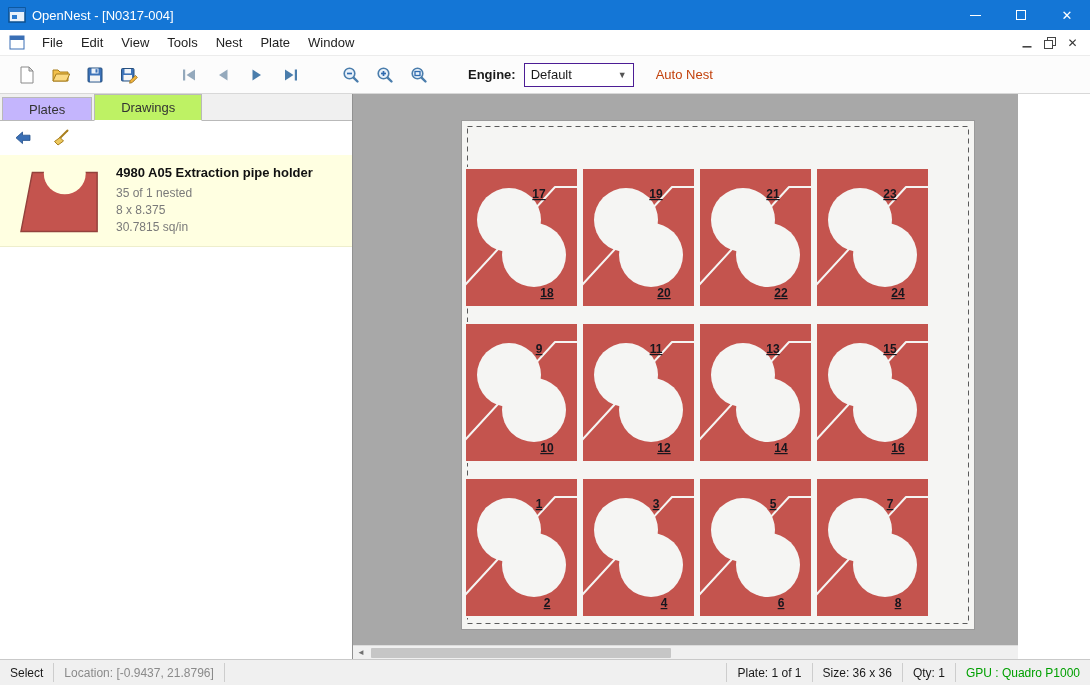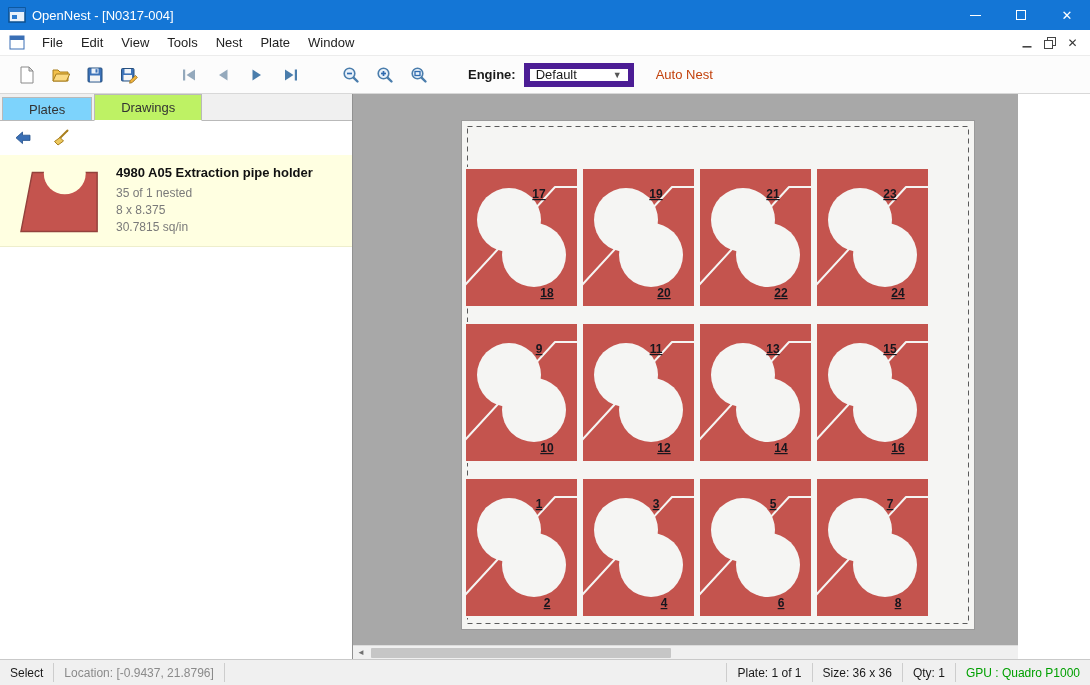--- a/index.html
+++ b/index.html
@@ -31,30 +31,30 @@
   .mdi-controls{margin-left:auto;display:flex;align-items:center;margin-right:6px;}
   .mdi-btn{width:23px;height:20px;display:flex;align-items:center;justify-content:center;color:#444;}
   .mdi-btn .x{font-size:12px;font-weight:bold;color:#333;}
 
   
   .toolbar{left:0;top:56px;width:1090px;height:38px;background:#fcfcfc;border-bottom:1px solid #d8d8d8;
     display:flex;align-items:center;padding-left:10px;}
   .tool-btn{width:34px;height:30px;display:flex;align-items:center;justify-content:center;border-radius:2px;}
   .tgap{width:26px;}
   .engine-label{font-weight:bold;margin:0 8px 0 6px;}
-  .engine-combo{width:110px;height:24px;background:#fff;border:6px solid #4c1d95;display:flex;
+  .engine-combo{width:110px;height:24px;background:#fff;border:1px solid #4c1d95;display:flex;
     align-items:center;padding:0 6px;margin-right:14px;}
   .engine-combo .val{flex:1;font-size:13px;}
   .combo-arrow{font-size:9px;color:#555;}
   .autonest{font-size:13px;color:#c2410c;padding:4px 8px;}
 
   
   .sidebar{left:0;top:94px;width:353px;height:565px;background:#fff;border-right:1px solid #919191;}
   .tabstrip{height:27px;background:#f0f0f0;display:flex;align-items:flex-end;border-bottom:1px solid #b9b9b9;}
-  .tab{height:23px;padding:3px 26px;background:#7dd3fc;border:1px solid #b9b9b9;border-bottom:none;
+  .tab{height:23px;padding:3px 26px;background:#c4b5fd;border:1px solid #b9b9b9;border-bottom:none;
     margin-left:2px;font-size:13px;color:#333;display:flex;align-items:center;}
   .tab.active{height:27px;background:#bef264;position:relative;z-index:2;margin-bottom:-1px;
     border-bottom:1px solid #fff;}
   .panel-toolbar{height:34px;display:flex;align-items:center;padding-left:8px;background:#fff;}
   .ptool-btn{width:30px;height:26px;display:flex;align-items:center;justify-content:center;margin-right:8px;
     border:1px solid transparent;}
   .drawing-item{height:92px;background:#ffffe1;border-bottom:1px solid #eeeecc;display:flex;
     align-items:center;padding:4px 16px;}
   .thumb{width:88px;height:80px;display:flex;align-items:center;justify-content:center;}
   .item-text{margin-left:12px;}

